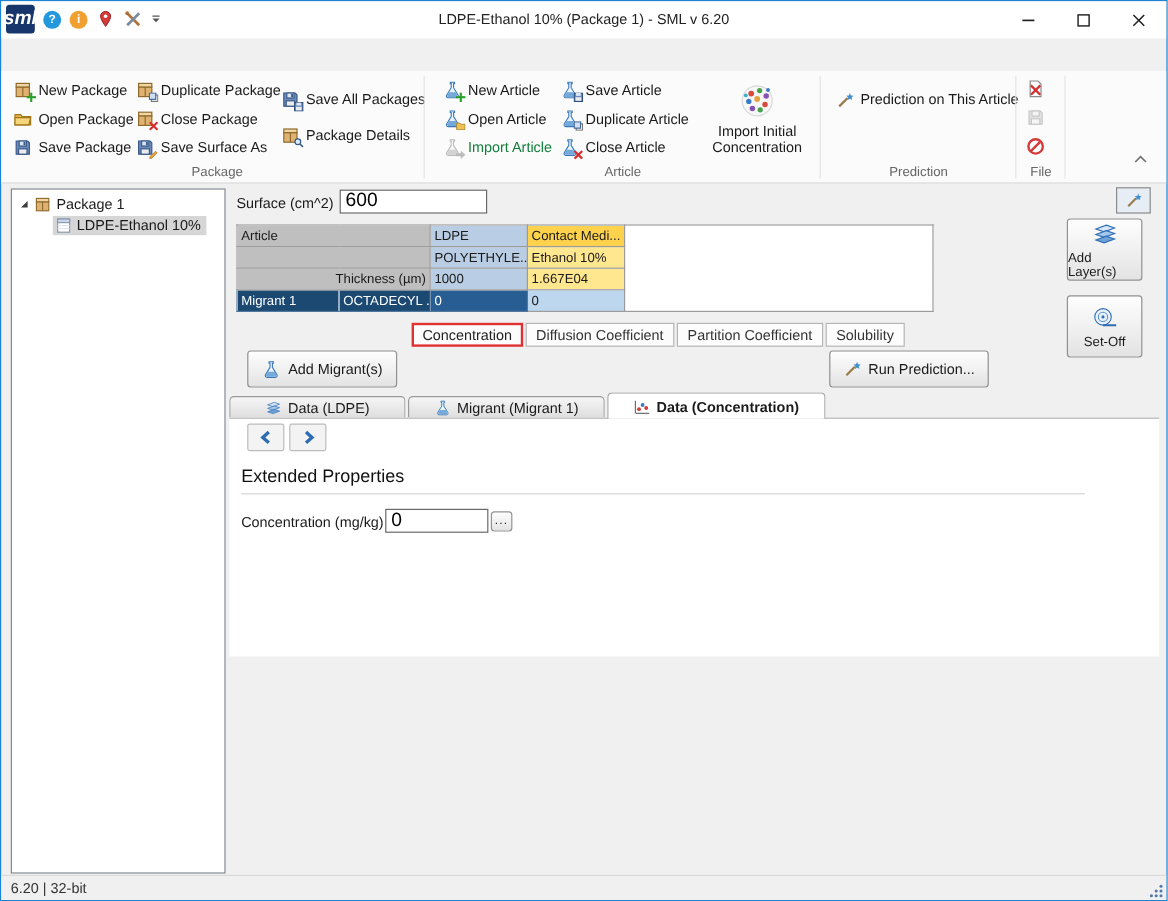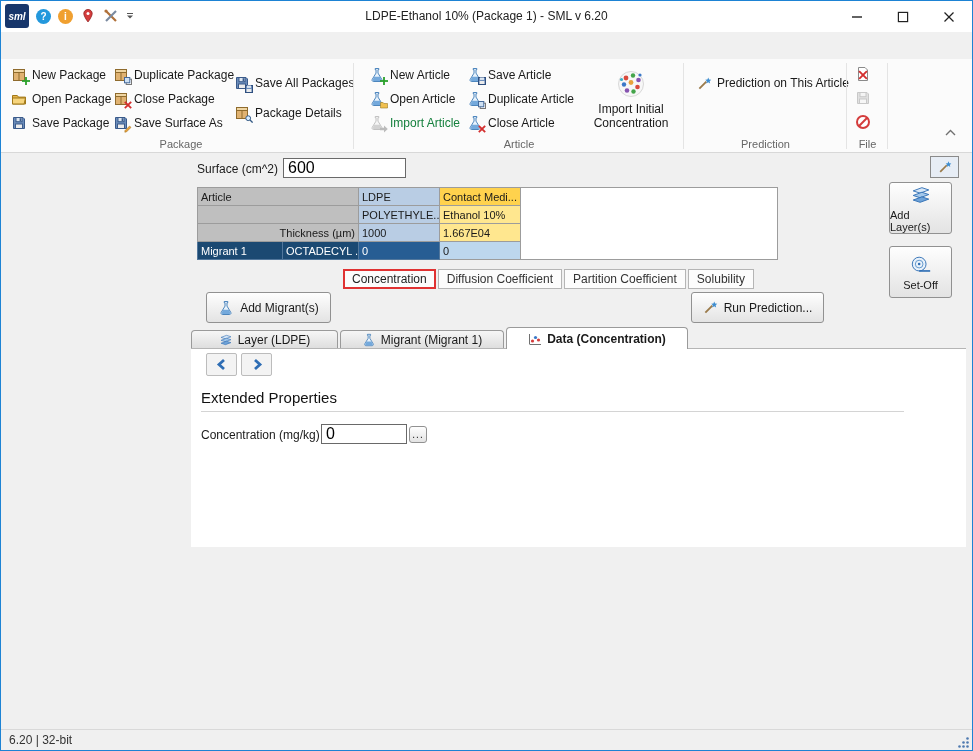--- a/index.html
+++ b/index.html
@@ -6,21 +6,21 @@
   html,body{background:#9a9a9a;}
   body{font-family:"Liberation Sans",sans-serif;font-size:12px;color:#1a1a1a;}
   #win{position:relative;width:973px;height:751px;background:#f0f0f0;border:1px solid #1d83d4;overflow:hidden;}
   .abs{position:absolute;}
   .ic{position:relative;display:inline-block;flex:none;}
   .ic>svg{display:block;}
   .ic .ov{position:absolute;right:-3px;bottom:-2px;}
   
   #titlebar{position:absolute;left:0;top:0;width:100%;height:31px;background:#ffffff;}
   #qat{position:absolute;left:4px;top:3px;display:flex;align-items:center;gap:7px;}
-  #logo{width:24px;height:24px;background:#17366b;border-radius:3px;color:#fff;font-weight:bold;font-style:italic;font-size:10px;display:flex;align-items:center;justify-content:center;}
+  #logo{width:24px;height:24px;background:#17366b;border-radius:3px;color:#fff;font-weight:bold;font-style:italic;font-size:16px;display:flex;align-items:center;justify-content:center;}
   .circ{width:15px;height:15px;border-radius:50%;color:#fff;font-size:10px;font-weight:bold;display:flex;align-items:center;justify-content:center;}
   #titletext{position:absolute;top:8px;left:150px;right:150px;text-align:center;font-size:12px;color:#222;white-space:nowrap;}
   #winctl{position:absolute;right:0;top:0;height:31px;display:flex;}
   .wbtn{width:46px;height:31px;display:flex;align-items:center;justify-content:center;}
   
   #tabrow{position:absolute;left:0;top:31px;width:100%;height:27px;background:#f0f0f0;border-bottom:1px solid #dcdcdc;}
   .rtab{position:absolute;top:3px;height:25px;display:flex;align-items:center;padding:0 14px;font-size:12px;color:#1a1a1a;}
   .rtab.active{background:#fff;border:1px solid #d8d8d8;border-bottom:none;color:#1e5fb0;z-index:2;}
   .mdibtn{position:absolute;top:6px;width:18px;height:16px;display:flex;align-items:center;justify-content:center;}
   
@@ -493,20 +493,45 @@
     <div class="rlabel" style="left:847px;width:39px;">File</div>
     <div class="vsep" style="left:886px;"></div>
 
     <span class="ic" style="position:absolute;left:944px;top:70px;">
         <svg width="11" height="8" viewBox="0 0 11 8">
           <use href="#i-chevup"></use>
         </svg>
       </span>
   </div>
 
+  <div id="tree">
+    <div class="trow">
+      <span class="ic">
+          <svg width="8" height="8" viewBox="0 0 8 8">
+            <use href="#i-triexp"></use>
+          </svg>
+        </span>
+      <span class="ic">
+          <svg width="15" height="15" viewBox="0 0 16 16">
+            <use href="#i-package"></use>
+          </svg>
+        </span>
+      <span>Package 1</span>
+    </div>
+    <div class="trow" style="padding-left:34px;">
+      <span class="selwrap">
+        <span class="ic">
+            <svg width="14" height="14" viewBox="0 0 14 14">
+              <use href="#i-sheet"></use>
+            </svg>
+          </span>
+        <span>LDPE-Ethanol 10%</span>
+      </span>
+    </div>
+  </div>
 
   <div class="abs" style="left:196px;top:161px;">Surface (cm^2)</div>
   <input class="field" style="left: 282px; top: 157px; width: 123px; height: 20px;" value="600">
   <div id="toolsbtn">
     <span class="ic">
         <svg width="14" height="14" viewBox="0 0 16 16">
           <use href="#i-wand"></use>
         </svg>
       </span>
   </div>
@@ -593,21 +618,21 @@
       </span>
     <span>Run Prediction...</span>
   </div>
 
   <div class="ptab" style="left:190px;top:329px;width:147px;">
     <span class="ic">
         <svg width="14" height="14" viewBox="0 0 24 24">
           <use href="#i-layers"></use>
         </svg>
       </span>
-    <span>Layer (LDPE)</span>
+    <span>Data (LDPE)</span>
   </div>
   <div class="ptab" style="left:339px;top:329px;width:164px;">
     <span class="ic">
         <svg width="14" height="14" viewBox="0 0 16 16">
           <use href="#i-flask"></use>
         </svg>
       </span>
     <span>Migrant (Migrant 1)</span>
   </div>
   <div class="ptab sel" style="left:505px;top:326px;width:182px;height:22px;">

